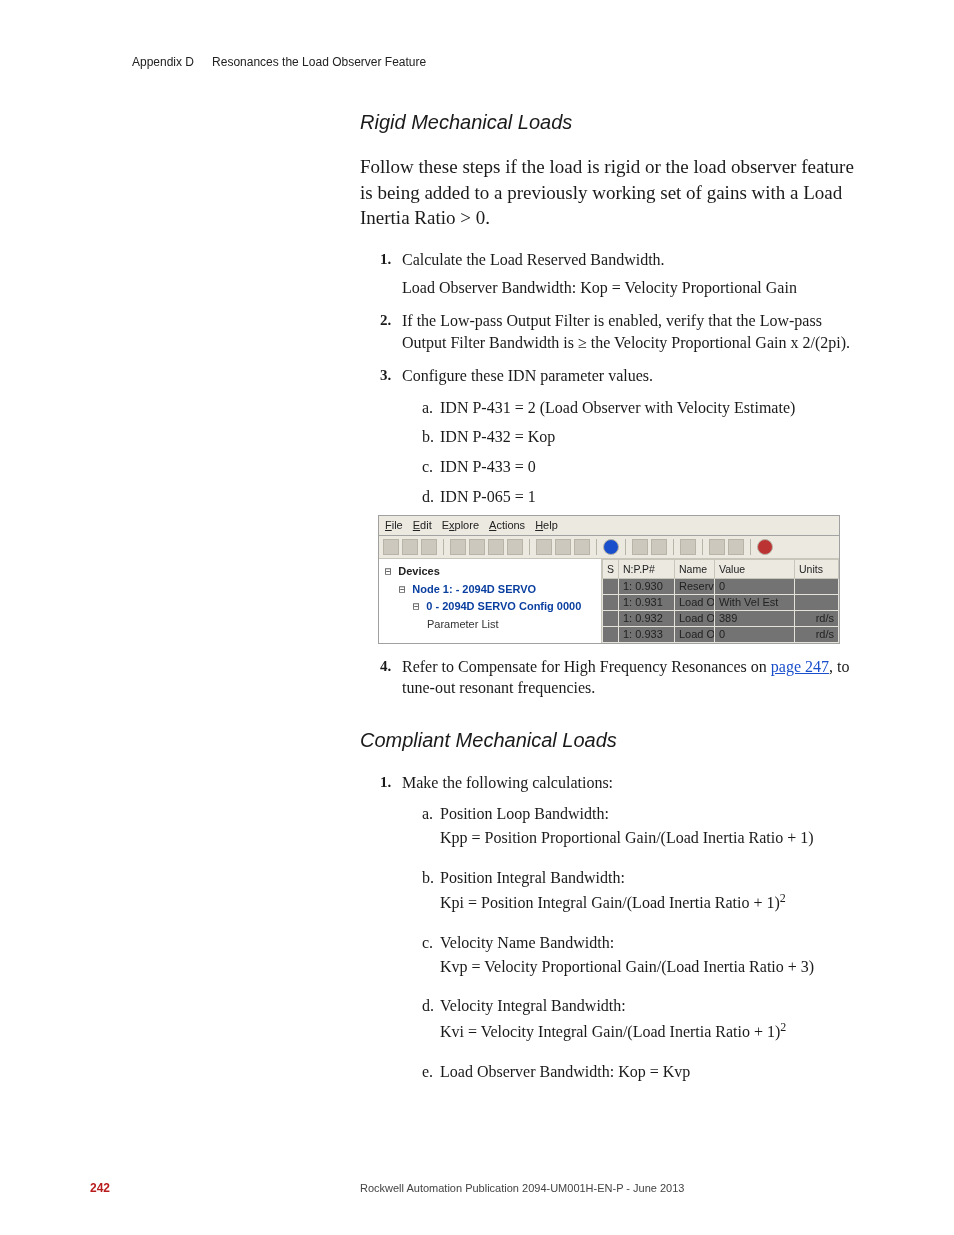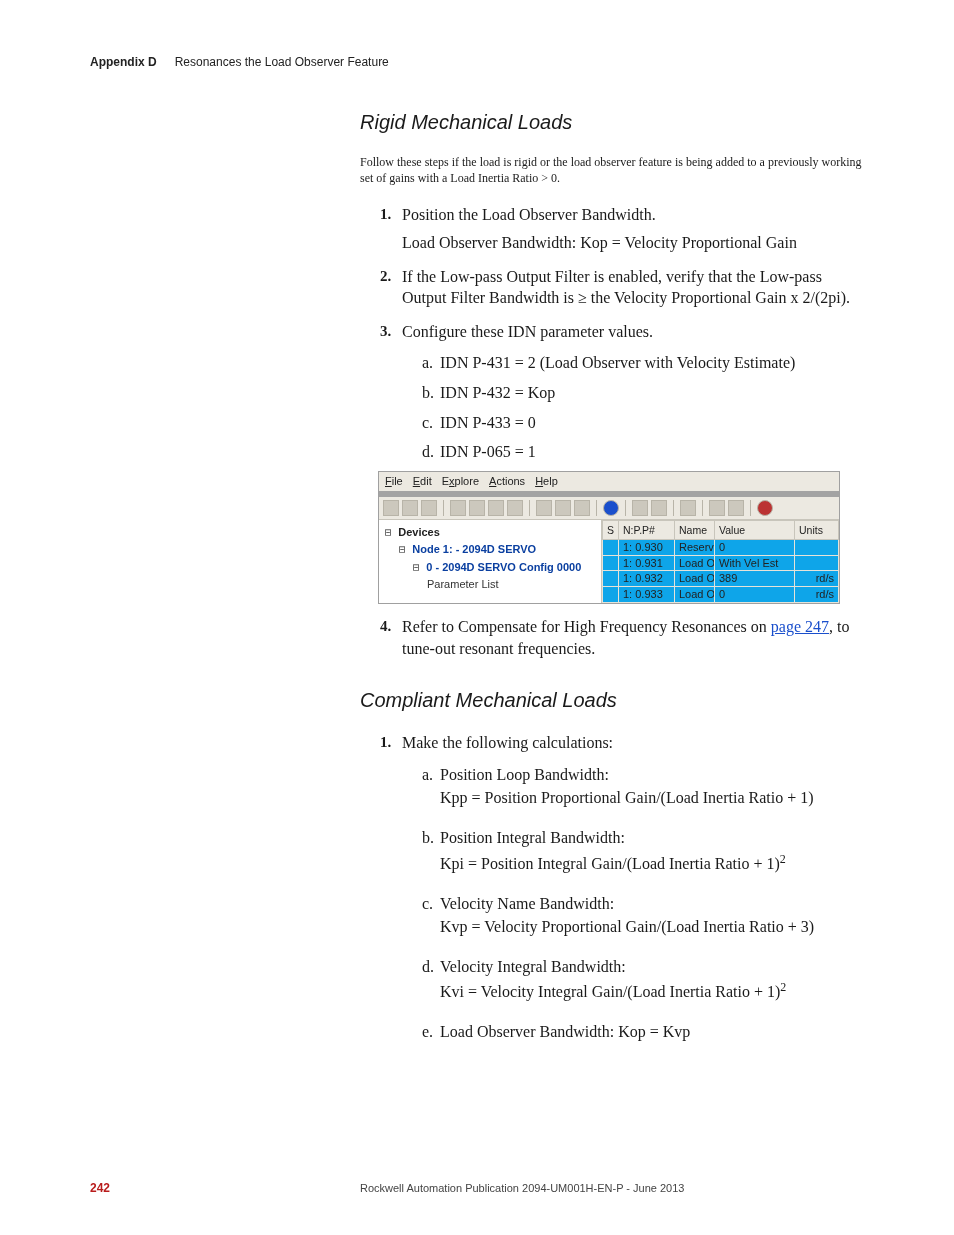--- a/index.html
+++ b/index.html
@@ -22,41 +22,42 @@
   .running-head {
     font-family: Arial, Helvetica, sans-serif;
     font-size: 12px;
     color: #222;
     margin-bottom: 40px;
     display: flex;
     gap: 18px;
     align-items: baseline;
   }
   .running-head .appendix {
-    font-weight: 700;
+    font-weight: 400;
+    margin-left: 42px;
   }
   .running-head .chapter {
     font-weight: 400;
   }
   .content {
     margin-left: 270px; 
     margin-right: 0;
     font-size: 16px;
     line-height: 1.35;
   }
   .h-sub {
     font-family: Arial, Helvetica, sans-serif;
     font-style: italic;
     font-weight: 400;
     font-size: 20px;
     margin: 0 0 18px 0;
   }
   .body-p {
     margin: 12px 0 18px 0;
-    font-size: 12px;
+    font-size: 19px;
   }
   .num-list {
     list-style: none;
     padding-left: 24px;
     margin: 0;
   }
   .num-list > li {
     position: relative;
     padding-left: 18px;
     margin-bottom: 12px;
@@ -109,40 +110,40 @@
     margin: 8px 0 12px 0;
     width: 100%;
     max-width: 500px;
     box-sizing: border-box;
   }
   .shot-menu {
     display: flex;
     gap: 10px;
     padding: 2px 6px;
     background: #ece9e1;
-    border-bottom: 6px solid #a3a3a3;
+    border-bottom: 1px solid #a3a3a3;
   }
   .shot-menu span { }
   .shot-menu span .u { text-decoration: underline; }
   .shot-toolbar {
     display: flex;
     gap: 3px;
     padding: 3px 4px;
     background: #ece9e1;
     border-bottom: 1px solid #c8c5bb;
     align-items: center;
   }
   .tb-icon {
     width: 16px; height: 16px;
     background: #ccc8bd;
     border: 1px solid #b8b4a8;
     box-sizing: border-box;
   }
   .tb-sep { width:1px; height:16px; background:#b8b4a8; margin:0 3px;}
-  .shot-body { display:flex; background:#0ea5e9;justify-content:space-between; }
+  .shot-body { display:flex; background:#737373;justify-content:space-between; }
   .shot-tree {
     flex: 0 0 210px;
     border-right: 1px solid #c8c5bb;
     padding: 4px 6px;
     background: #fff;
     line-height: 1.5;
   }
   .tree-root { font-weight: 700; }
   .tree-lv1 { margin-left: 14px; color: #0a3fa0; font-weight: 700; }
   .tree-lv2 { margin-left: 28px; color: #0a3fa0; font-weight: 700; }
@@ -207,21 +208,21 @@
 
   <div class="content">
 
     <div class="h-sub">Rigid Mechanical Loads</div>
     <p class="body-p">Follow these steps if the load is rigid or the load observer feature is being added to a previously working set of gains with a Load Inertia Ratio &gt; 0.</p>
 
     <ol class="num-list">
 
       <li>
         <span class="num">1.</span>
-        <span>Position the Load Observer Bandwidth.</span>
+        <span>Calculate the Load Reserved Bandwidth.</span>
         <div class="inner-line">Load Observer Bandwidth: Kop = Velocity Proportional Gain</div>
       </li>
 
       <li>
         <span class="num">2.</span>
         <span>If the Low-pass Output Filter is enabled, verify that the Low-pass Output Filter Bandwidth is ≥ the Velocity Proportional Gain x 2/(2pi).</span>
       </li>
 
       <li>
         <span class="num">3.</span>

